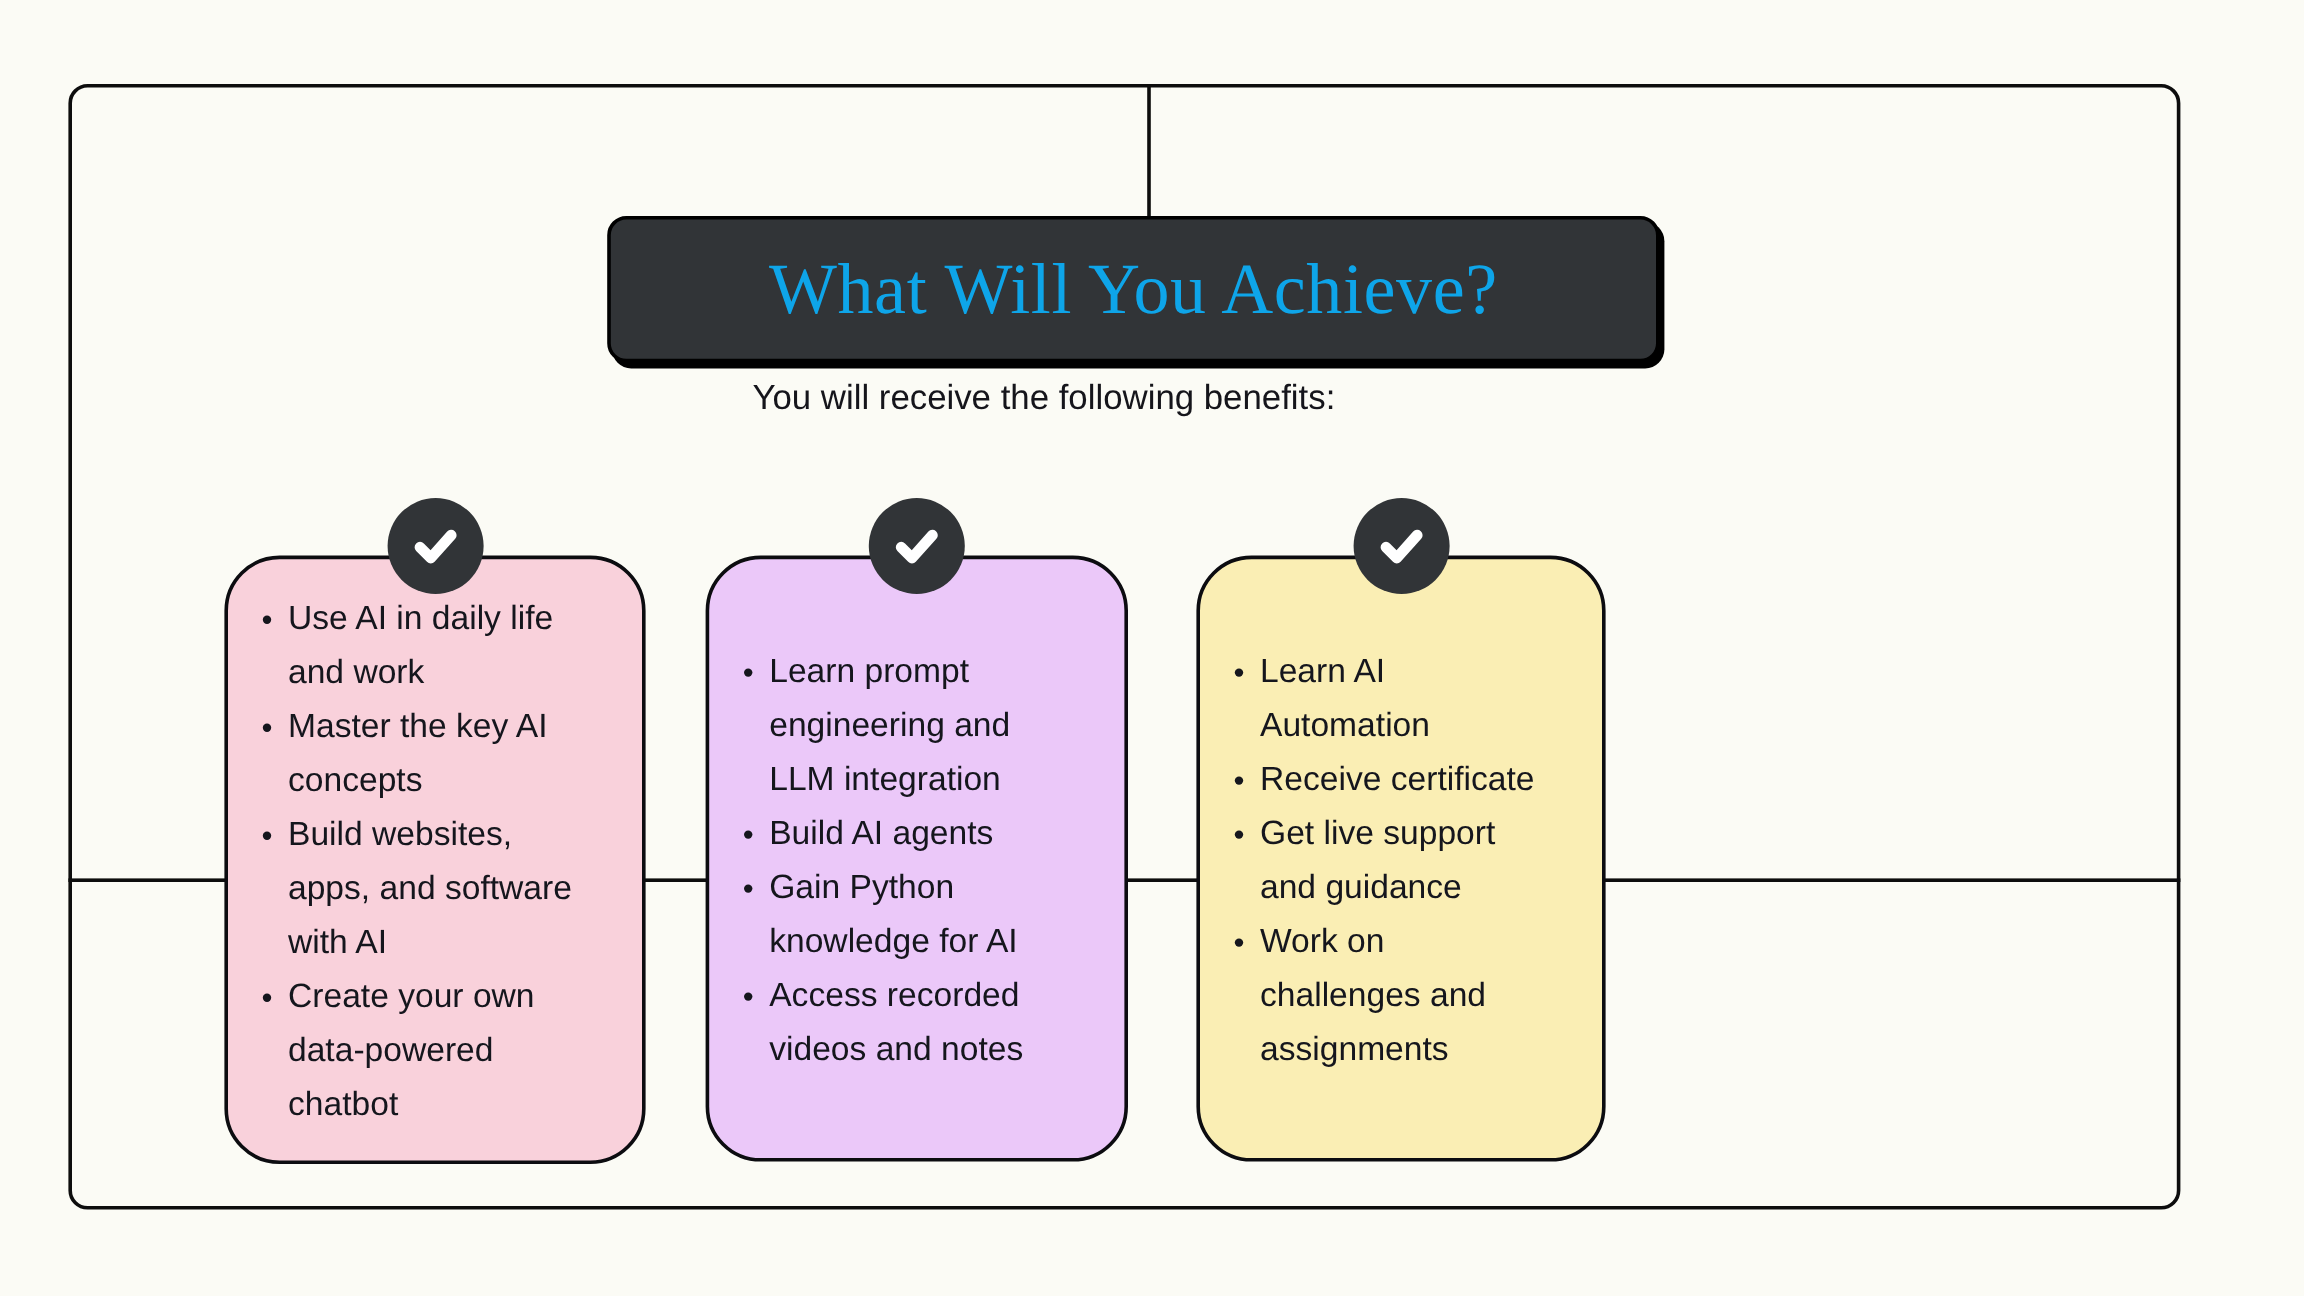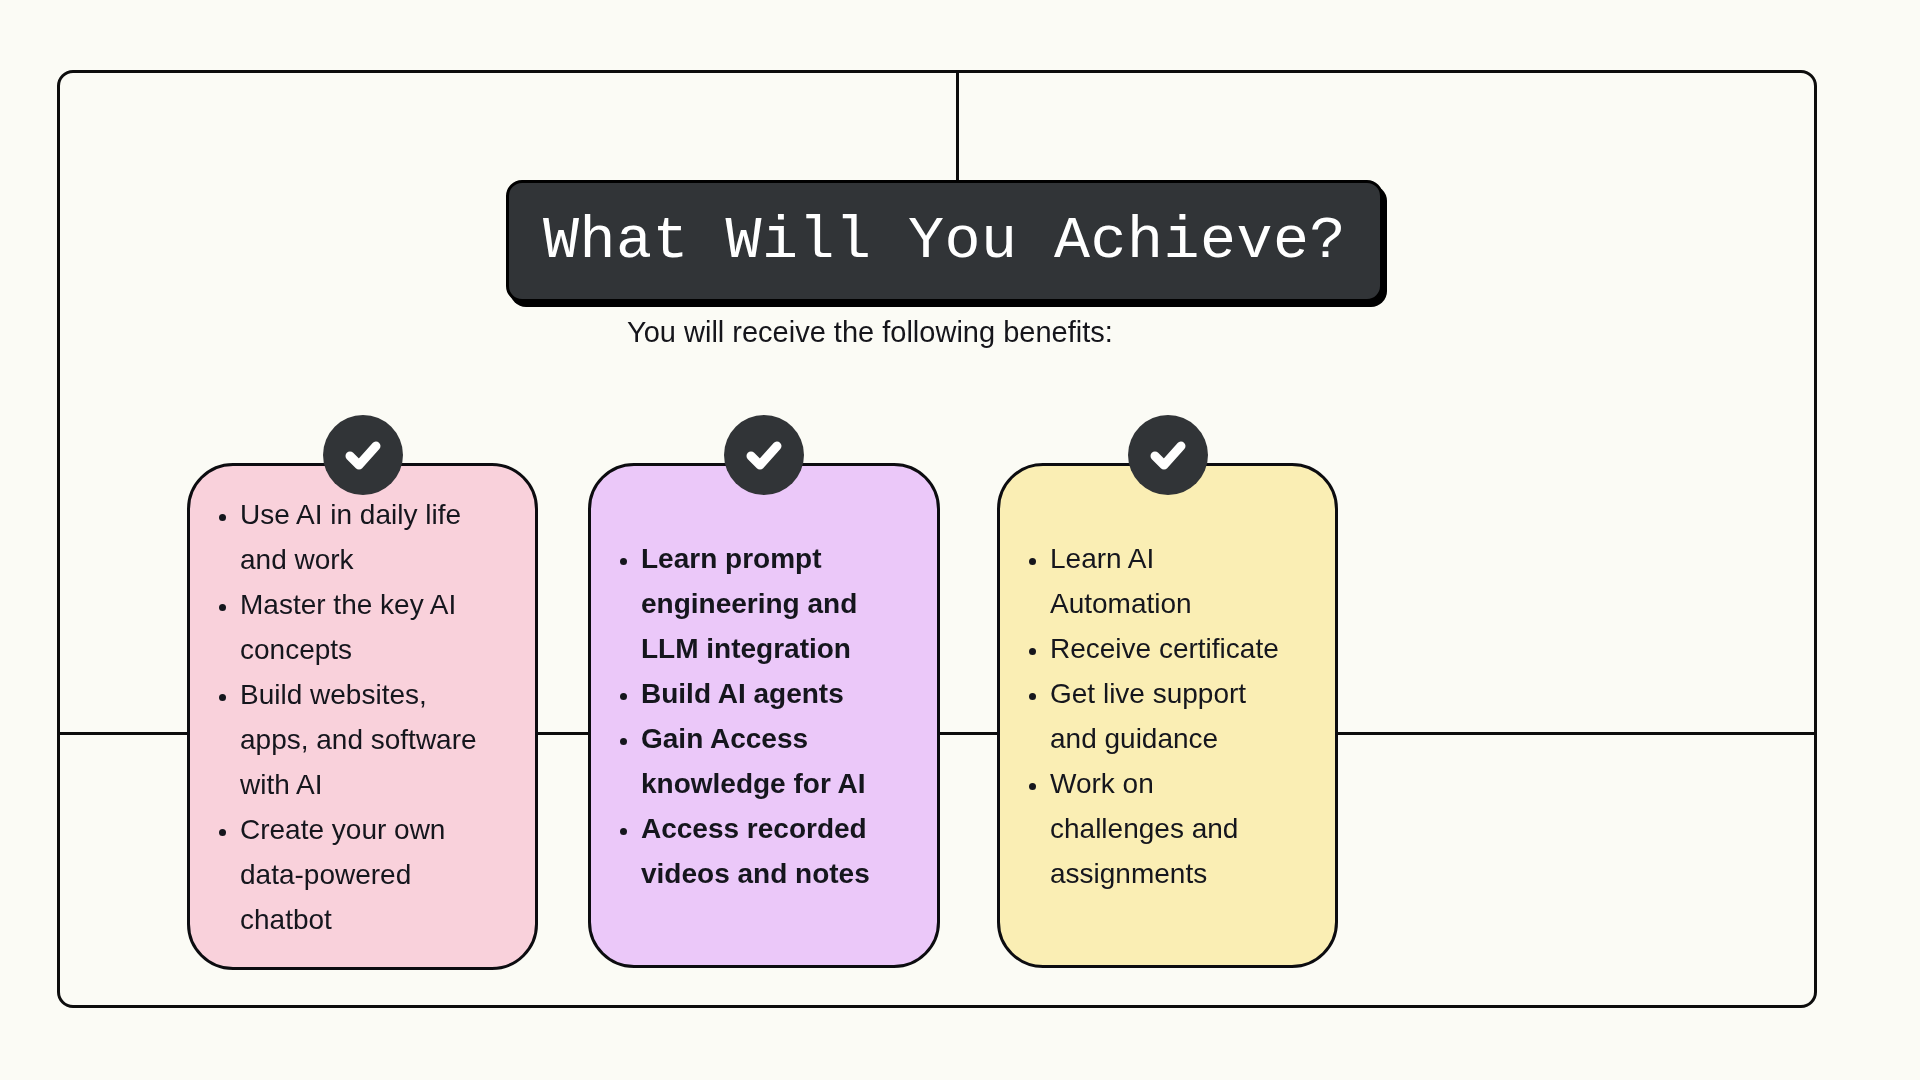--- a/index.html
+++ b/index.html
@@ -20,35 +20,35 @@
     position:absolute;left:57px;top:732px;width:1760px;height:3px;
     background:#0d0d0d;z-index:1;
   }
   .title-box{
     position:absolute;left:506px;top:180px;width:877px;height:122px;
     box-sizing:border-box;background:#313437;border:3px solid #000;
     border-radius:16px;box-shadow:4px 5px 0 #000;
     display:flex;align-items:center;justify-content:center;z-index:3;
   }
   .title-box span{
-    font-family:Liberation Mono, monospace;
-    font-size:60px;color:#ffffff;letter-spacing:0.5px;white-space:nowrap;
+    font-family:Liberation Serif, serif;
+    font-size:60px;color:#0ea5e9;letter-spacing:0.5px;white-space:nowrap;
   }
   .subtitle{
     position:absolute;left:627px;top:316px;width:540px;
     font-size:29px;color:#15151b;z-index:2;
   }
   .card{
     position:absolute;box-sizing:border-box;
     border:3px solid #0c0c10;border-radius:46px;
     display:flex;flex-direction:column;justify-content:center;
     z-index:2;
   }
   .card-1{left:187px;top:463px;width:351px;height:507px;}
-  .card-2{left:588px;top:463px;width:352px;height:505px;font-weight:bold;}
+  .card-2{left:588px;top:463px;width:352px;height:505px;}
   .card-3{left:997px;top:463px;width:341px;height:505px;}
   .card-4{left:1393px;top:465px;width:349px;height:485px;}
   .check-badge{
     position:absolute;top:-51px;left:50%;transform:translateX(-50%);
     width:80px;height:80px;border-radius:50%;background:#313437;
     display:flex;align-items:center;justify-content:center;z-index:4;
   }
   .check-badge svg{display:block;}
   .card ul{
     margin:0;padding:0 8px 0 50px;list-style:disc;
@@ -98,21 +98,21 @@
     <div class="check-badge">
       <svg width="44" height="44" viewBox="0 0 44 44">
         <polyline points="9,23 18,32 35,13" fill="none" stroke="#ffffff" stroke-width="9" stroke-linecap="round" stroke-linejoin="round"></polyline>
       </svg>
     </div>
     <ul>
       <li>Learn prompt
 engineering and
 LLM integration</li>
       <li>Build AI agents</li>
-      <li>Gain Access
+      <li>Gain Python
 knowledge for AI</li>
       <li>Access recorded
 videos and notes</li>
     </ul>
   </section>
 
   <section class="card card-3" style="background: rgb(250, 238, 180);">
     <div class="check-badge">
       <svg width="44" height="44" viewBox="0 0 44 44">
         <polyline points="9,23 18,32 35,13" fill="none" stroke="#ffffff" stroke-width="9" stroke-linecap="round" stroke-linejoin="round"></polyline>

